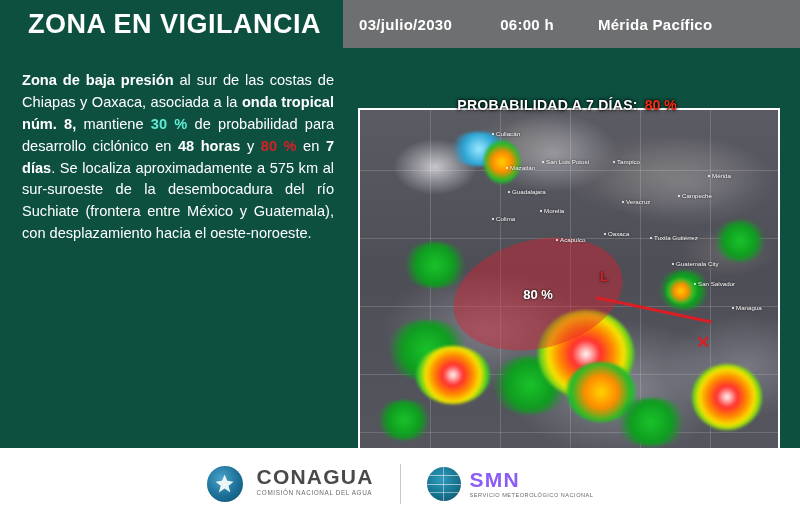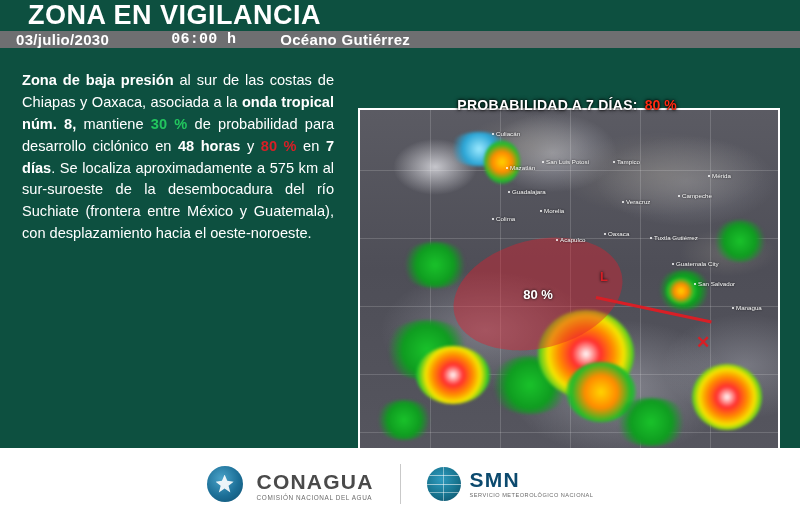--- a/index.html
+++ b/index.html
@@ -6,55 +6,55 @@
   body{
     width:800px;height:519px;overflow:hidden;
     background:#0d5040;
     font-family:"Liberation Sans", sans-serif;
   }
   .page{position:relative;width:800px;height:519px;background:#0d5040;}
 
   
   .header{
     position:absolute;left:0;top:0;width:800px;height:48px;
-    display:flex;align-items:stretch;flex-direction:column;
+    display:flex;align-items:stretch;
   }
   .header-left{
     background:#0d5040;color:#ffffff;
     display:flex;align-items:center;
     padding-left:28px;padding-right:22px;
     box-sizing:border-box;
   }
   .header-title{
     font-size:27px;font-weight:bold;letter-spacing:0.5px;
     color:#ffffff;white-space:nowrap;
   }
   .header-right{
     flex:1;background:#6e6f71;color:#ffffff;
     display:flex;align-items:center;
     font-size:15px;font-weight:bold;letter-spacing:0.3px;
     box-sizing:border-box;padding-left:6px;
   }
   .hr-item{white-space:nowrap;}
   .hr-date{margin-left:10px;}
-  .hr-time{margin-left:62px;font-family:Liberation Mono, monospace;}
+  .hr-time{margin-left:48px;}
   .hr-basin{margin-left:44px;}
 
   
   .body{
     position:absolute;left:0;top:48px;width:800px;height:400px;
   }
   .text-col{
     position:absolute;left:22px;top:22px;width:312px;
     color:#ffffff;font-size:14.6px;line-height:1.5;
     text-align:justify;
   }
   .text-col p{margin:0 0 16px 0;}
   .b{font-weight:bold;}
-  .orange{color:#22c55e;font-weight:bold;}
+  .orange{color:#5eead4;font-weight:bold;}
   .red{color:#d81f26;font-weight:bold;}
 
   
   .map-wrap{
     position:absolute;left:358px;top:60px;width:422px;height:360px;
     border:2px solid #ffffff;box-sizing:border-box;overflow:hidden;
     background:#4a4a52;
   }
   .prob-banner{
     position:absolute;left:358px;top:44px;width:418px;height:26px;
@@ -136,21 +136,21 @@
     display:inline-block;width:2px;height:2px;background:#ffffff;border-radius:50%;
     vertical-align:middle;margin-right:2px;
   }
 
   
   .footer{
     position:absolute;left:0;top:448px;width:800px;height:71px;
     background:#ffffff;display:flex;align-items:center;justify-content:center;
   }
   .logos{display:flex;align-items:center;gap:0;}
-  .conagua{display:flex;align-items:flex-end;gap:14px;}
+  .conagua{display:flex;align-items:flex-start;gap:14px;}
   .eagle{
     width:36px;height:36px;border-radius:50%;
     background:radial-gradient(circle at 40% 35%,#4aa3c9 0%,#1c6f97 55%,#0f4f70 100%);
     position:relative;
   }
   .eagle:after{
     content:"";position:absolute;left:9px;top:9px;width:18px;height:18px;
     background:#ffffff;clip-path:polygon(50% 0%,65% 35%,100% 40%,72% 62%,82% 100%,50% 78%,18% 100%,28% 62%,0% 40%,35% 35%);
     opacity:.9;
   }
@@ -166,36 +166,36 @@
   }
   .smn-globe:before{
     content:"";position:absolute;left:-4px;top:8px;width:44px;height:1.6px;
     background:rgba(255,255,255,.55);box-shadow:0 9px 0 rgba(255,255,255,.55),0 17px 0 rgba(255,255,255,.45);
   }
   .smn-globe:after{
     content:"";position:absolute;left:16px;top:-4px;width:1.6px;height:44px;
     background:rgba(255,255,255,.45);
   }
   .smn-text{line-height:1.05;}
-  .smn-main{font-size:21px;font-weight:bold;color:#0c4a6e;letter-spacing:1.2px;}
+  .smn-main{font-size:21px;font-weight:bold;color:#8b5cf6;letter-spacing:1.2px;}
   .smn-sub{font-size:5.6px;color:#6a6a6a;letter-spacing:0.5px;margin-top:2px;}
 </style>
 </head>
 <body>
 
 <div class="page">
 
   <div class="header">
     <div class="header-left">
       <span class="header-title">ZONA EN VIGILANCIA</span>
     </div>
     <div class="header-right">
       <span class="hr-item hr-date">03/julio/2030</span>
       <span class="hr-item hr-time">06:00 h</span>
-      <span class="hr-item hr-basin">Océano Gutiérrez</span>
+      <span class="hr-item hr-basin">Mérida Pacífico</span>
     </div>
   </div>
 
   <div class="body">
 
     <div class="text-col">
       <p><span class="b">Zona de baja presión</span><span> al sur de las costas de Chiapas y Oaxaca, asociada a la </span><span class="b">onda tropical núm. 8,</span><span> mantiene </span><span class="orange">30 %</span><span> de probabilidad para desarrollo ciclónico en </span><span class="b">48 horas</span><span> y </span><span class="red">80 %</span><span> en </span><span class="b">7 días</span><span>. Se localiza aproximadamente a 575 km al sur-suroeste de la desembocadura del río Suchiate (frontera entre México y Guatemala), con desplazamiento hacia el oeste-noroeste.</span></p>
     </div>
 
     <div class="map-wrap">

